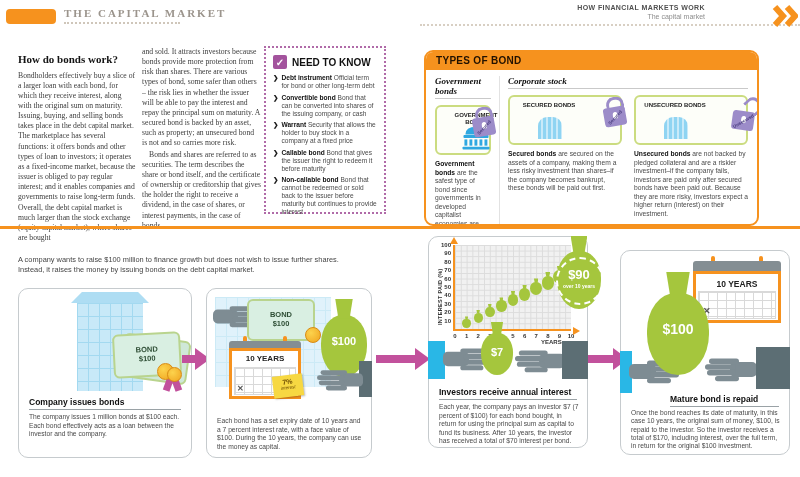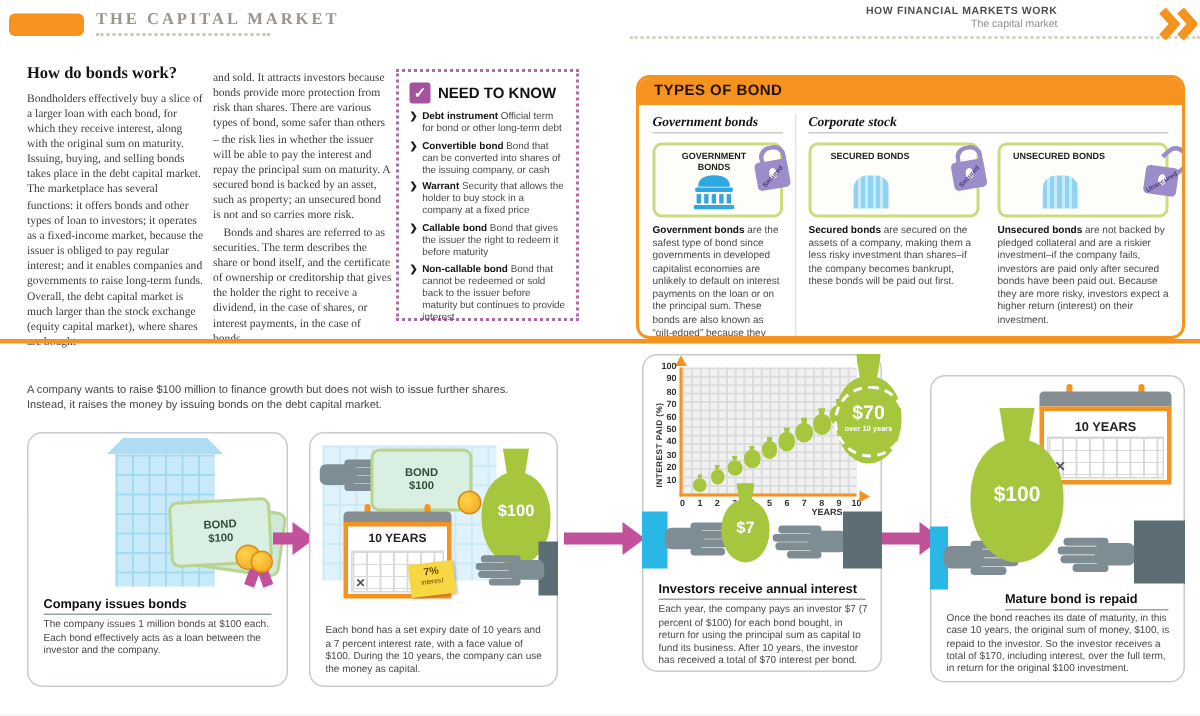--- a/index.html
+++ b/index.html
@@ -12,38 +12,38 @@
   .dotted-left{position:absolute;left:64px;top:22px;width:116px;border-top:2px dotted #cfc6ba;}
   .dotted-right{position:absolute;left:420px;top:24px;width:380px;border-top:2px dotted #d8cfc3;}
   .crumbs{position:absolute;right:95px;top:4px;text-align:right;line-height:1.25;}
   .crumb-1{font-size:7px;font-weight:700;color:#4f4f4f;letter-spacing:.4px;}
   .crumb-2{font-size:7px;color:#8d8d8d;}
   .pagenos{position:absolute;right:28px;top:2px;font-family:"Liberation Serif",serif;
         font-size:21px;font-weight:700;color:#3a3a3a;}
   .pagenos .slash{color:#F6921E;padding:0 2px;font-weight:400;}
   .chevrons{position:absolute;right:2px;top:5px;}
   
-  .col{position:absolute;top:42px;width:119px;font-family:"Liberation Serif",serif;
+  .col{position:absolute;top:52px;width:119px;font-family:"Liberation Serif",serif;
         font-size:7.7px;line-height:1.32;color:#3c3c3c;text-align:left;}
   .col1{left:18px;} .col2{left:142px;top:47px;}
   .col h3{margin:0 0 4px 0;font-size:11px;color:#141414;}
   .col p{margin:0;}
   .col .p2{text-indent:7px;margin-top:1px;}
   
   .ntk{position:absolute;left:264px;top:46px;width:122px;height:168px;border:2px dotted #b06aa8;
         padding:7px 7px 6px 7px;box-sizing:border-box;background:#fff;}
   .ntk-head{display:flex;align-items:center;gap:5px;margin-bottom:5px;}
   .ntk-check{width:14px;height:14px;background:#a3539d;color:#fff;font-size:10px;font-weight:700;
         display:flex;align-items:center;justify-content:center;border-radius:2px;}
   .ntk-title{font-size:10px;font-weight:800;color:#111;}
   .ntk-item{display:flex;gap:3px;margin-bottom:3.5px;font-size:6.6px;line-height:1.22;color:#4a4a4a;}
   .ntk-item .bullet{color:#1a1a1a;font-weight:800;font-size:6.5px;line-height:1.22;}
   .ntk-item b{color:#111;}
   
-  .types{position:absolute;left:424px;top:50px;width:366px;height:176px;border:2.5px solid #F6921E;
+  .types{position:absolute;left:424px;top:50px;width:335px;height:176px;border:2.5px solid #F6921E;
         border-radius:9px;background:#fff;box-sizing:border-box;overflow:hidden;}
   .types-head{height:18px;background:#F6921E;color:#231200;font-size:10px;font-weight:800;
         line-height:18px;padding-left:10px;letter-spacing:.3px;}
   .types-body{display:flex;padding:6px 9px 0 9px;}
   .tsec-h{font-family:"Liberation Serif",serif;font-style:italic;font-weight:700;font-size:9px;
         color:#111;border-bottom:1px solid #c9c9c9;padding-bottom:2px;margin-bottom:6px;}
   .tsec-gov{width:110px;}
   .tdiv{width:1px;background:#e2e2e2;margin:0 8px;}
   .tsec-corp{flex:1;}
   .corp-cols{display:flex;gap:12px;}
@@ -346,21 +346,21 @@
         <div class="bag" style="width: 10.8px; height: 12.096px; z-index: 2; left: 52.6px; bottom: 22.704px;"></div>
         <div class="bag" style="width: 11.36px; height: 12.7232px; z-index: 2; left: 63.92px; bottom: 28.2368px;"></div>
         <div class="bag" style="width: 11.92px; height: 13.3504px; z-index: 2; left: 75.24px; bottom: 33.7696px;"></div>
         <div class="bag" style="width: 12.48px; height: 13.9776px; z-index: 2; left: 86.56px; bottom: 39.3024px;"></div>
         <div class="bag" style="width: 13.04px; height: 14.6048px; z-index: 2; left: 97.88px; bottom: 44.8352px;"></div>
         <div class="bag" style="width: 13.6px; height: 15.232px; z-index: 2; left: 109.2px; bottom: 50.368px;"></div>
       </div>
     <div class="xlabel" style="left:112px;top:102px;">YEARS</div>
     <div class="bag" style="left:128px;top:14px;width:44px;height:58px;z-index:3;">
       <div class="dash-circle" style="left:-1px;top:6px;width:44px;height:44px;"></div>
-      <span class="amt" style="top:16px;font-size:13px;">$70</span>
+      <span class="amt" style="top:16px;font-size:13px;">$90</span>
       <span class="amt-sub" style="top:32px;font-size:5px;">over 10 years</span>
     </div>
     <div class="sleeve cyan" style="left:-1px;top:104px;width:17px;height:38px;"></div>
     <svg class="hand" style="left:14px;top:108px;width:50px;height:27px;" viewBox="0 0 52 28">
         <use href="#hand"></use>
       </svg>
     <div class="bag" style="left:52px;top:96px;width:32px;height:42px;z-index:2;">
       <span class="amt" style="top:13px;font-size:11px;">$7</span>
     </div>
     <svg class="hand flip" style="right:22px;top:110px;width:50px;height:27px;" viewBox="0 0 52 28">

